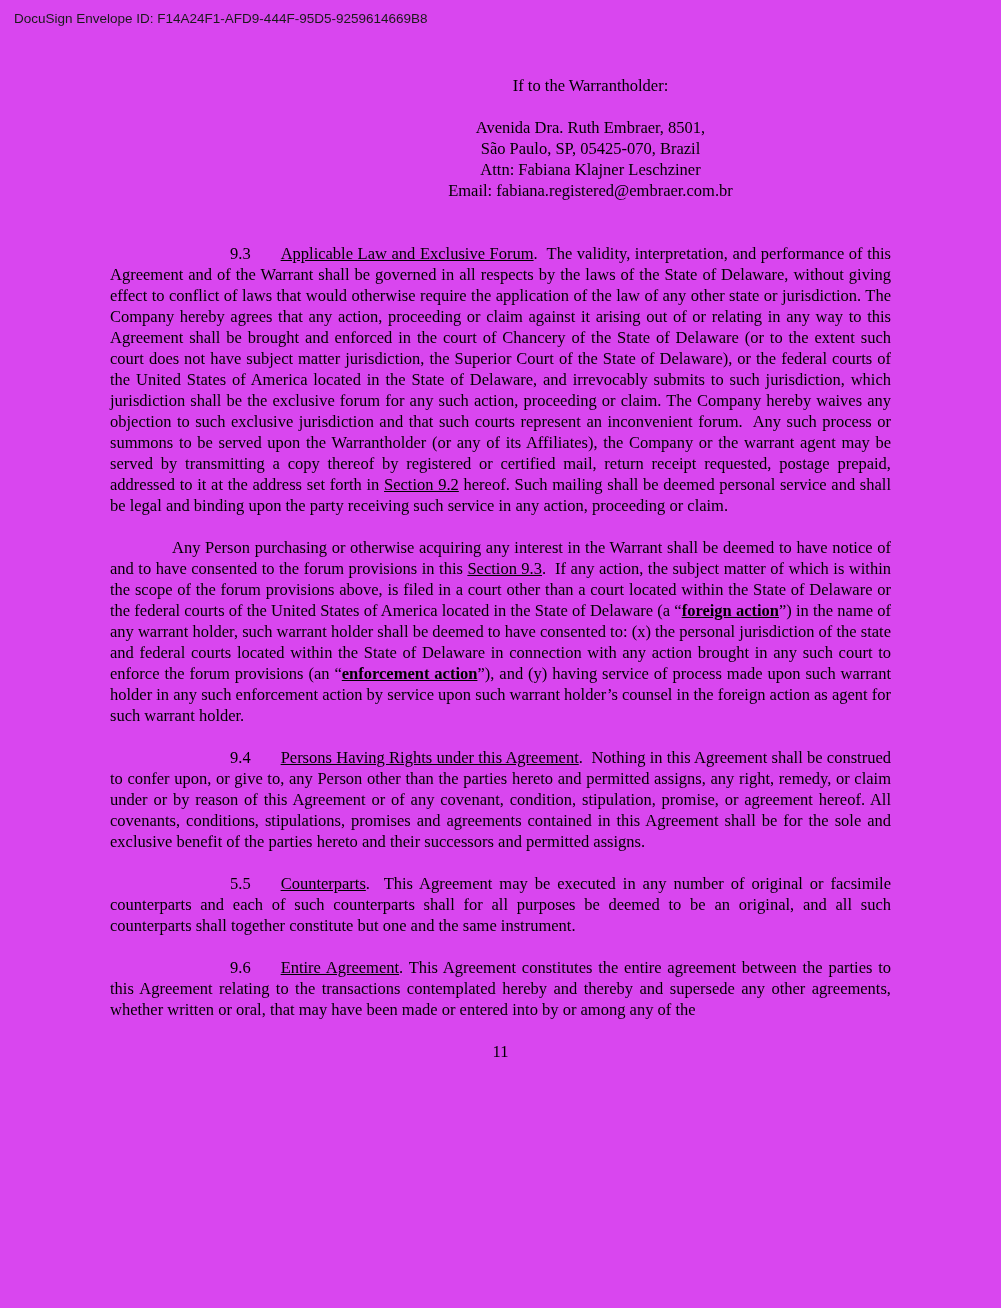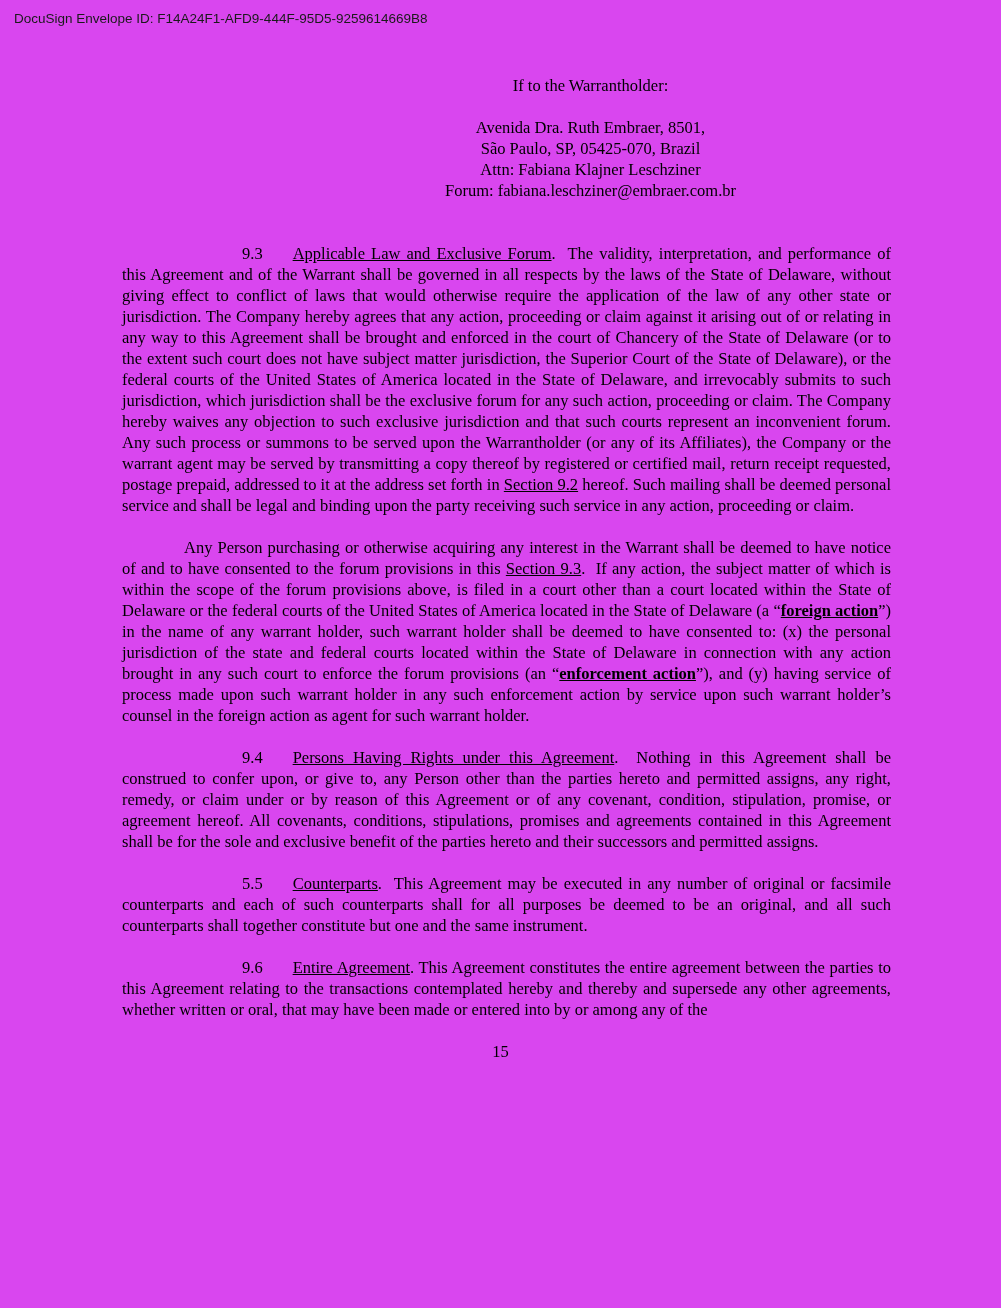--- a/index.html
+++ b/index.html
@@ -27,21 +27,21 @@
     text-align: justify;
   }
   .address-block {
     margin-top: 48px;
     margin-left: 180px;
     text-align: center;
   }
   .address-intro { margin-bottom: 21px; }
   .address-line { white-space: pre; }
   .para {
-    margin: 0 0 21px 12px;
+    margin: 0 0 21px 0;
     white-space: pre-wrap;
   }
   .para.first { margin-top: 42px; }
   .para.section { text-indent: 120px; }
   .para.indent { text-indent: 62px; }
   .u { text-decoration: underline; }
   .bu { font-weight: bold; text-decoration: underline; }
   .tab { display: inline-block; width: 30px; }
   .page-number {
     font-family: "Liberation Serif", serif;
@@ -58,30 +58,30 @@
 
   <div class="docusign-header">DocuSign Envelope ID: F14A24F1-AFD9-444F-95D5-9259614669B8</div>
 
   <div class="content">
 
     <div class="address-block">
       <div class="address-intro">If to the Warrantholder:</div>
       <div class="address-line">Avenida Dra. Ruth Embraer, 8501,</div>
       <div class="address-line">São Paulo, SP, 05425-070, Brazil</div>
       <div class="address-line">Attn: Fabiana Klajner Leschziner</div>
-      <div class="address-line">Forum: fabiana.leschziner@embraer.com.br</div>
+      <div class="address-line">Email: fabiana.registered@embraer.com.br</div>
     </div>
 
     <p class="para section first"><span>9.3</span><span class="tab"></span><span class="u">Applicable Law and Exclusive Forum</span><span>.  The validity, interpretation, and performance of this Agreement and of the Warrant shall be governed in all respects by the laws of the State of Delaware, without giving effect to conflict of laws that would otherwise require the application of the law of any other state or jurisdiction. The Company hereby agrees that any action, proceeding or claim against it arising out of or relating in any way to this Agreement shall be brought and enforced in the court of Chancery of the State of Delaware (or to the extent such court does not have subject matter jurisdiction, the Superior Court of the State of Delaware), or the federal courts of the United States of America located in the State of Delaware, and irrevocably submits to such jurisdiction, which jurisdiction shall be the exclusive forum for any such action, proceeding or claim. The Company hereby waives any objection to such exclusive jurisdiction and that such courts represent an inconvenient forum.  Any such process or summons to be served upon the Warrantholder (or any of its Affiliates), the Company or the warrant agent may be served by transmitting a copy thereof by registered or certified mail, return receipt requested, postage prepaid, addressed to it at the address set forth in </span><span class="u">Section 9.2</span><span> hereof. Such mailing shall be deemed personal service and shall be legal and binding upon the party receiving such service in any action, proceeding or claim.</span></p>
 
     <p class="para indent"><span>Any Person purchasing or otherwise acquiring any interest in the Warrant shall be deemed to have notice of and to have consented to the forum provisions in this </span><span class="u">Section 9.3</span><span>.  If any action, the subject matter of which is within the scope of the forum provisions above, is filed in a court other than a court located within the State of Delaware or the federal courts of the United States of America located in the State of Delaware (a “</span><span class="bu">foreign action</span><span>”) in the name of any warrant holder, such warrant holder shall be deemed to have consented to: (x) the personal jurisdiction of the state and federal courts located within the State of Delaware in connection with any action brought in any such court to enforce the forum provisions (an “</span><span class="bu">enforcement action</span><span>”), and (y) having service of process made upon such warrant holder in any such enforcement action by service upon such warrant holder’s counsel in the foreign action as agent for such warrant holder.</span></p>
 
     <p class="para section"><span>9.4</span><span class="tab"></span><span class="u">Persons Having Rights under this Agreement</span><span>.  Nothing in this Agreement shall be construed to confer upon, or give to, any Person other than the parties hereto and permitted assigns, any right, remedy, or claim under or by reason of this Agreement or of any covenant, condition, stipulation, promise, or agreement hereof. All covenants, conditions, stipulations, promises and agreements contained in this Agreement shall be for the sole and exclusive benefit of the parties hereto and their successors and permitted assigns.</span></p>
 
     <p class="para section"><span>5.5</span><span class="tab"></span><span class="u">Counterparts</span><span>.  This Agreement may be executed in any number of original or facsimile counterparts and each of such counterparts shall for all purposes be deemed to be an original, and all such counterparts shall together constitute but one and the same instrument.</span></p>
 
     <p class="para section"><span>9.6</span><span class="tab"></span><span class="u">Entire Agreement</span><span>. This Agreement constitutes the entire agreement between the parties to this Agreement relating to the transactions contemplated hereby and thereby and supersede any other agreements, whether written or oral, that may have been made or entered into by or among any of the</span></p>
 
   </div>
 
-  <div class="page-number">15</div>
+  <div class="page-number">11</div>
 
 </div>
 
 </body></html>

